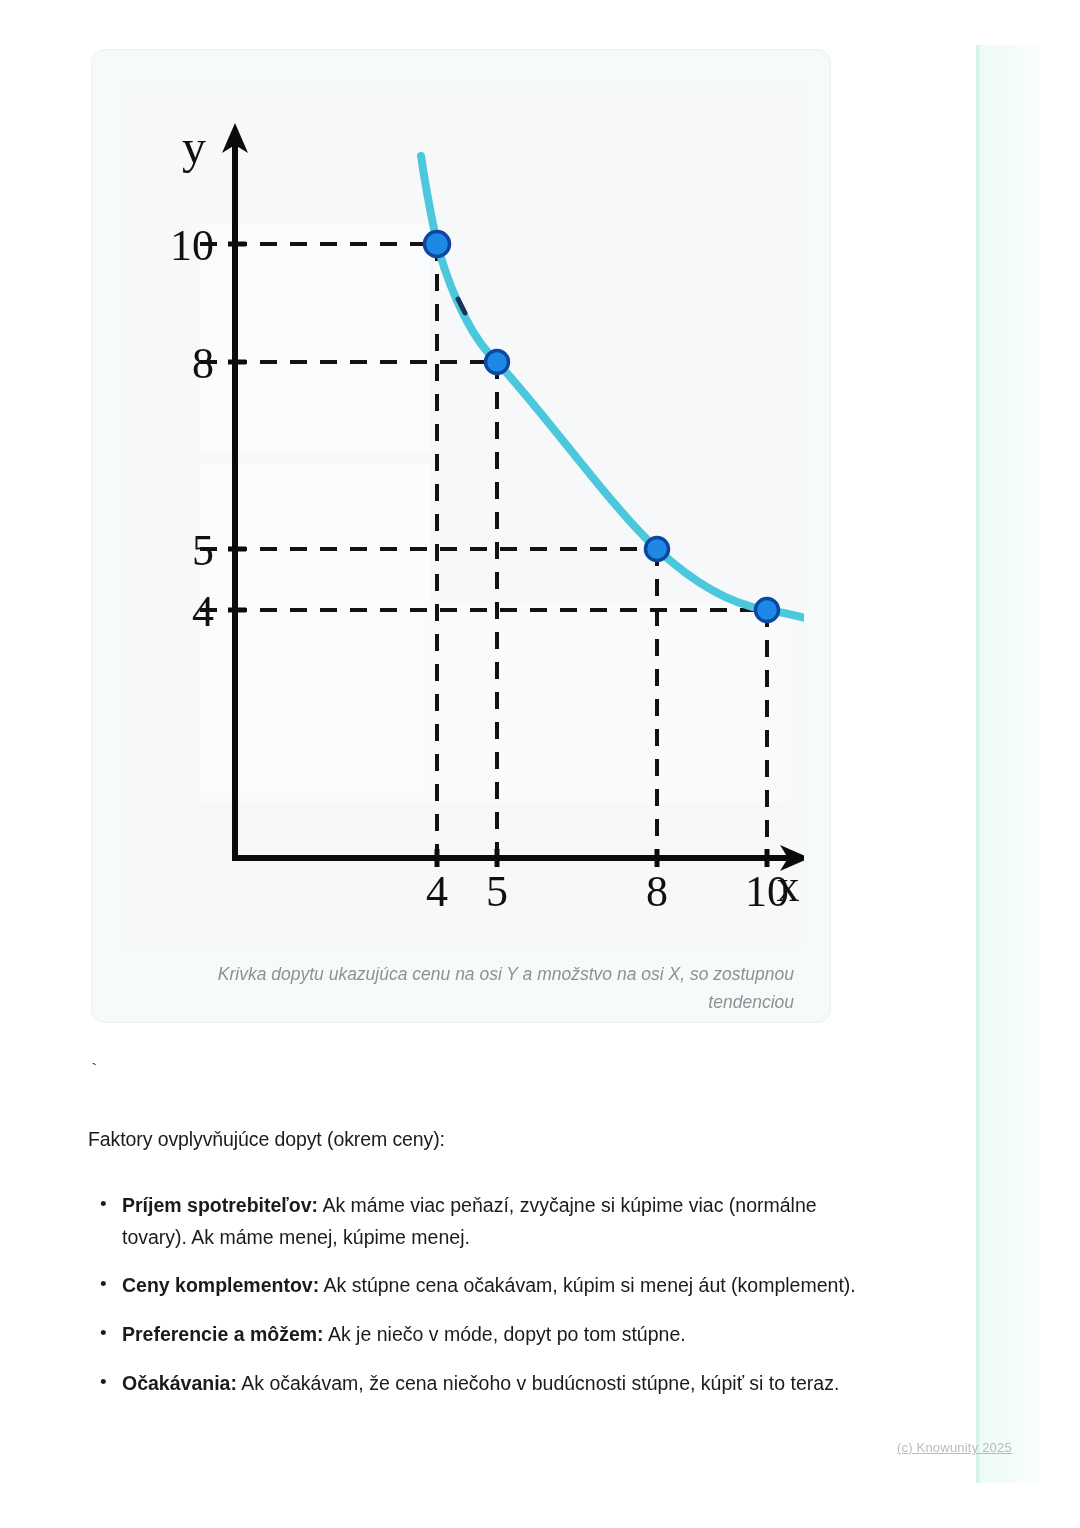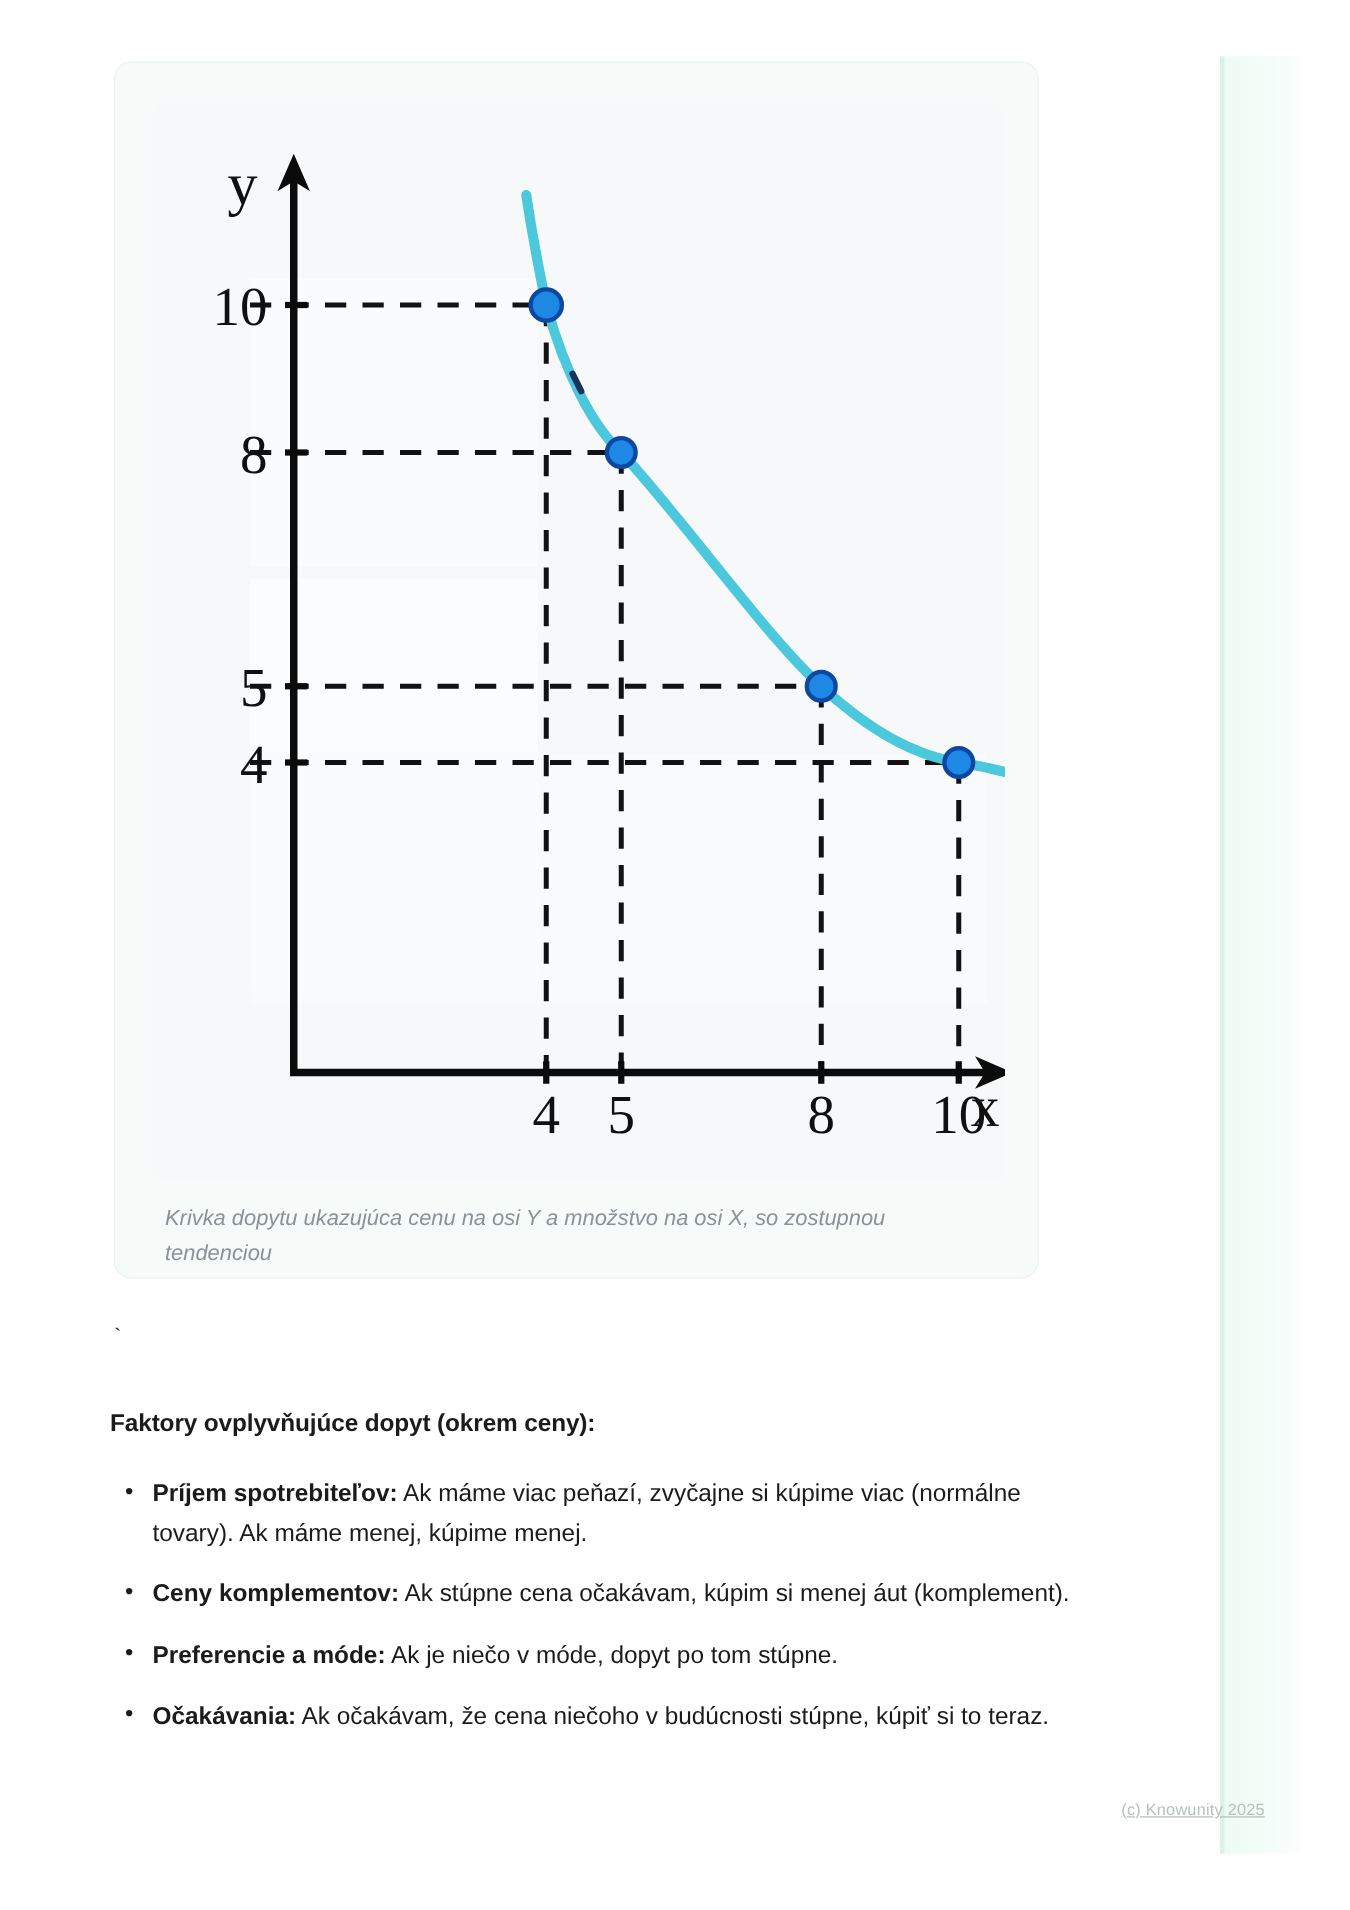--- a/index.html
+++ b/index.html
@@ -55,21 +55,21 @@
     overflow: hidden;
   }
 
   .plot-svg { display: block; width: 682px; height: 862px; }
 
   .figure-caption {
     position: absolute;
     left: 40px;
     top: 910px;
     width: 662px;
-    text-align: left;
+    text-align: right;
     font-style: italic;
     font-size: 17.5px;
     line-height: 1.62;
     color: #8b9297;
     font-family: "Liberation Sans", sans-serif;
   }
 
   
   .stray-tick {
     position: absolute;
@@ -83,24 +83,24 @@
   
   .body-block {
     position: absolute;
     left: 88px;
     top: 1125px;
     width: 790px;
   }
 
   .section-heading {
     font-size: 19.5px;
-    font-weight: bold;
+    font-weight: normal;
     color: #1b1b1b;
     line-height: 1.5;
-    margin-bottom: 26px;
+    margin-bottom: 36px;
     letter-spacing: -0.1px;
   }
 
   ul.factor-list { list-style: none; }
 
   ul.factor-list li {
     position: relative;
     padding-left: 34px;
     font-size: 19.5px;
     line-height: 1.62;
@@ -223,21 +223,21 @@
     <div class="section-heading">Faktory ovplyvňujúce dopyt (okrem ceny):</div>
 
     <ul class="factor-list">
       <li>
         <span class="term">Príjem spotrebiteľov:</span><span> Ak máme viac peňazí, zvyčajne si kúpime viac (normálne tovary). Ak máme menej, kúpime menej.</span>
       </li>
       <li>
         <span class="term">Ceny komplementov:</span><span> Ak stúpne cena očakávam, kúpim si menej áut (komplement).</span>
       </li>
       <li>
-        <span class="term">Preferencie a móde:</span><span> Ak je niečo v móde, dopyt po tom stúpne.</span>
+        <span class="term">Preferencie a môžem:</span><span> Ak je niečo v móde, dopyt po tom stúpne.</span>
       </li>
       <li>
         <span class="term">Očakávania:</span><span> Ak očakávam, že cena niečoho v budúcnosti stúpne, kúpiť si to teraz.</span>
       </li>
     </ul>
   </div>
 
   <div class="watermark">(c) Knowunity 2025</div>
 
 </div>

